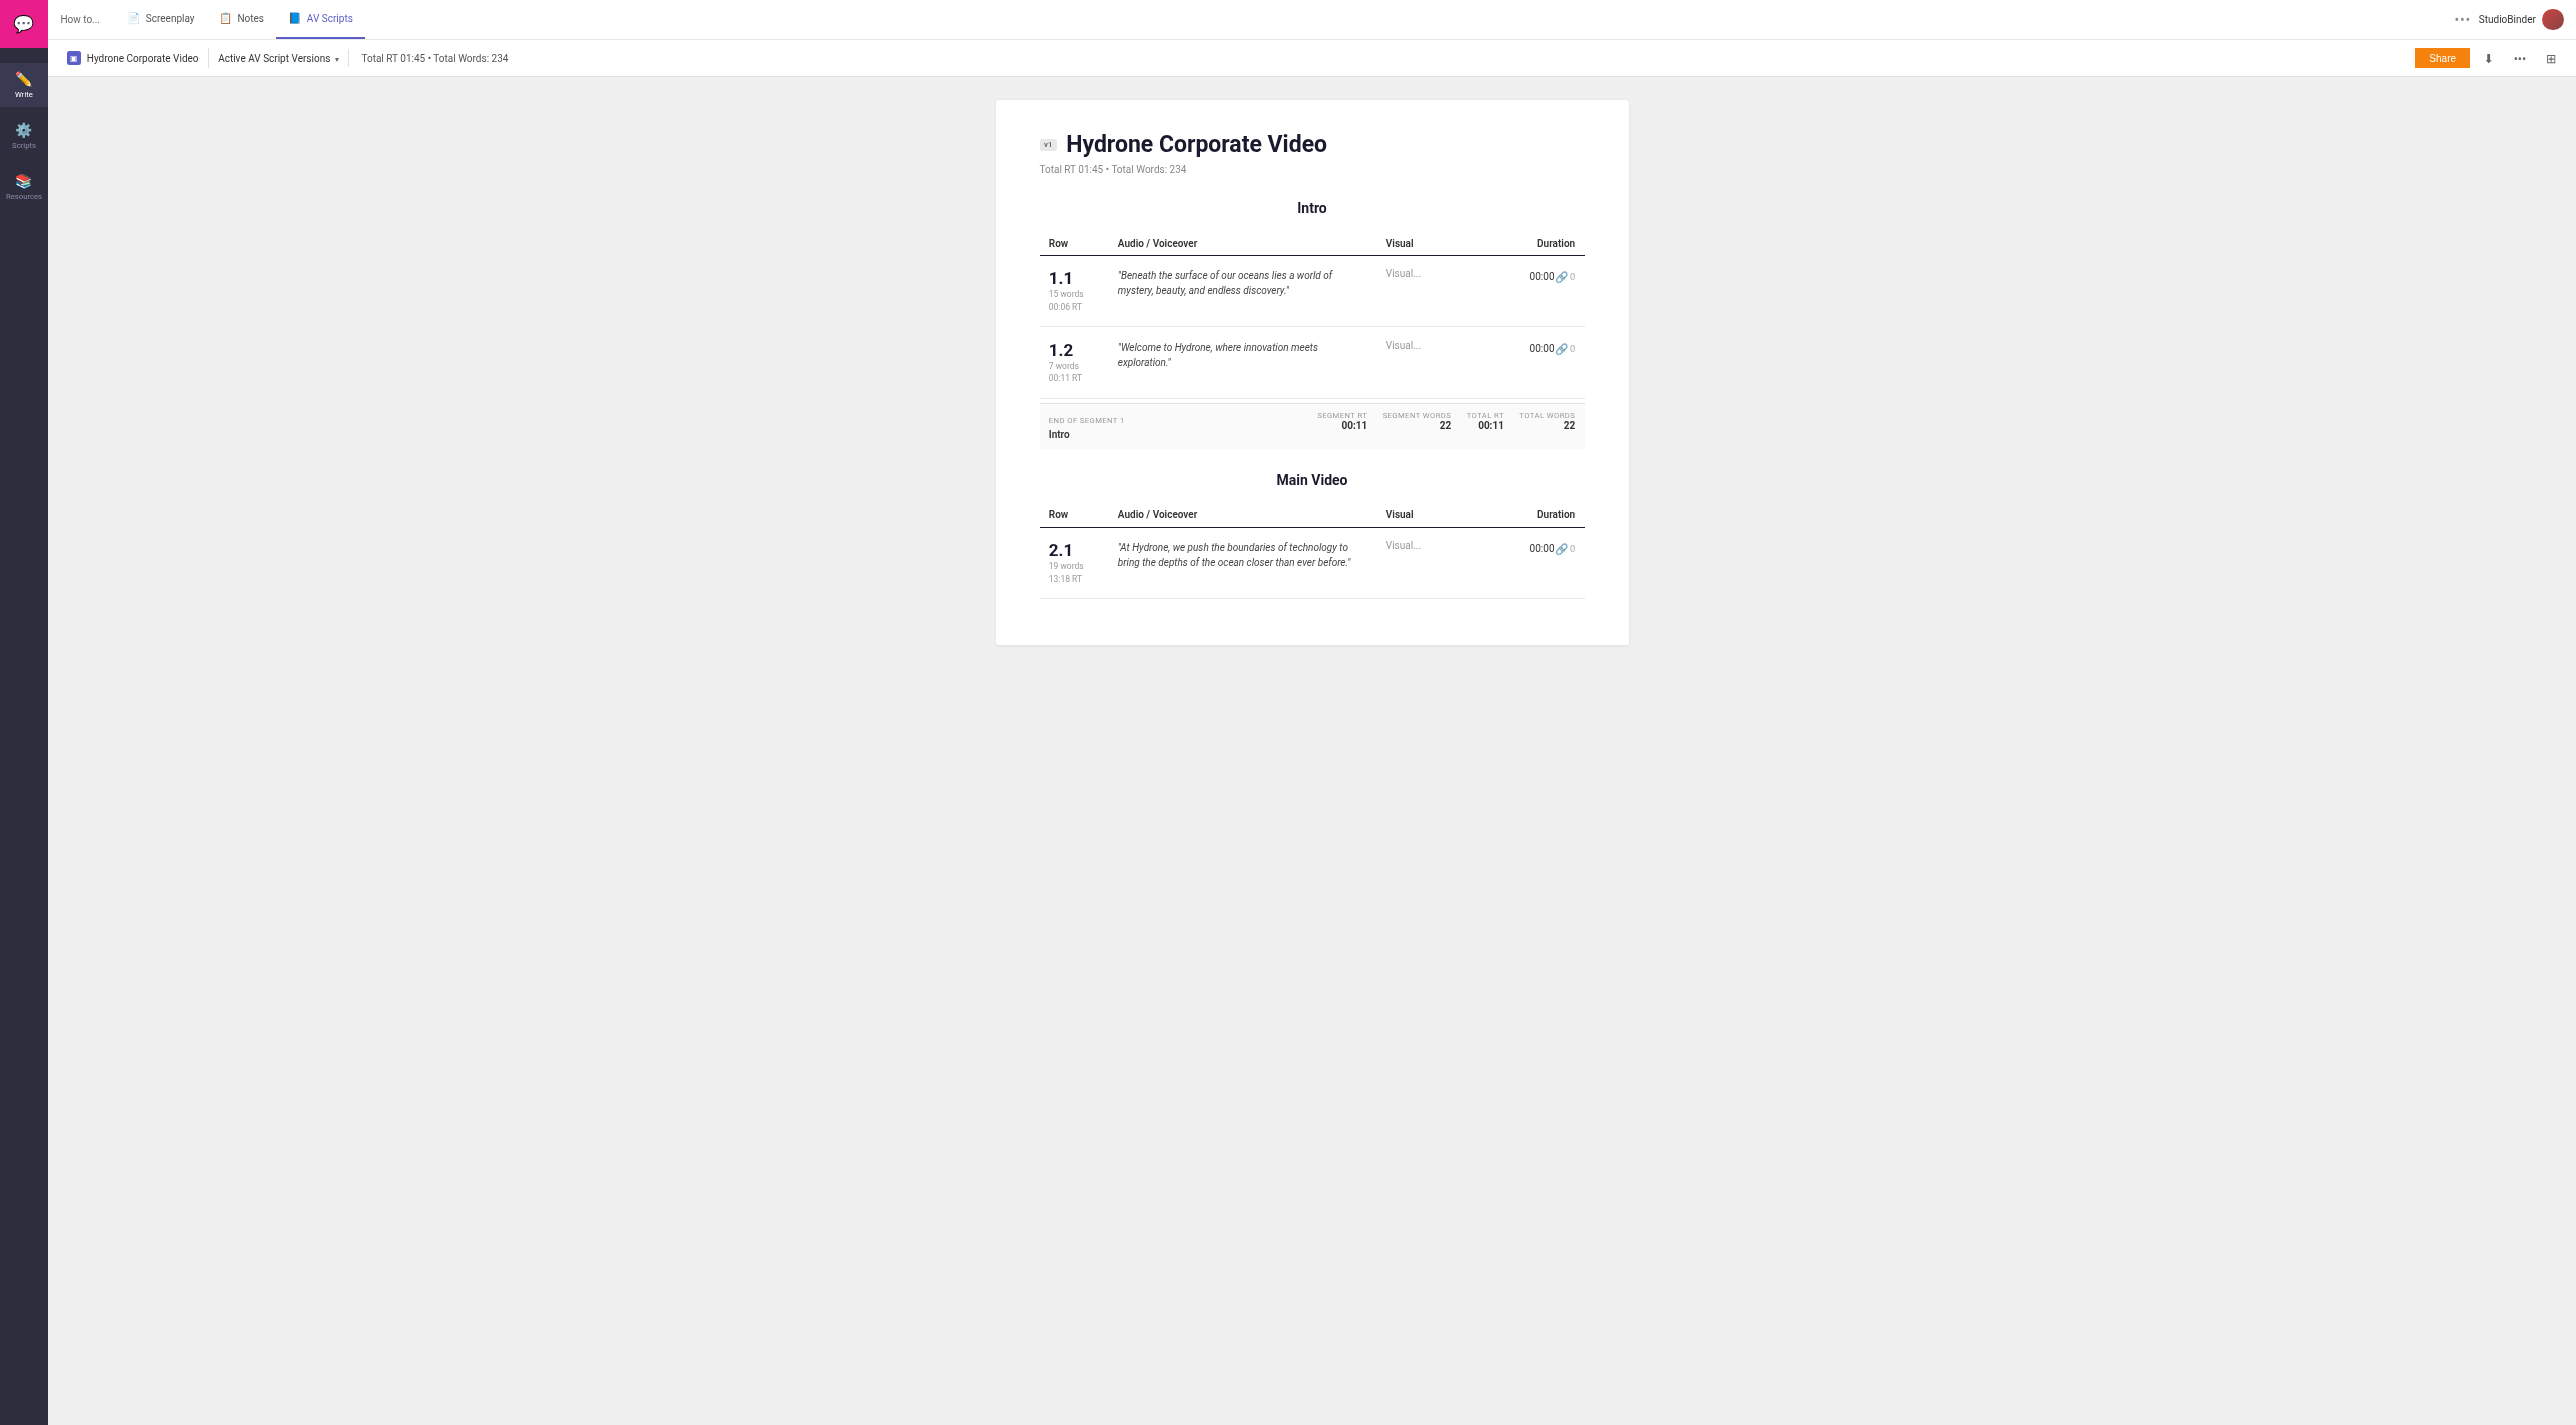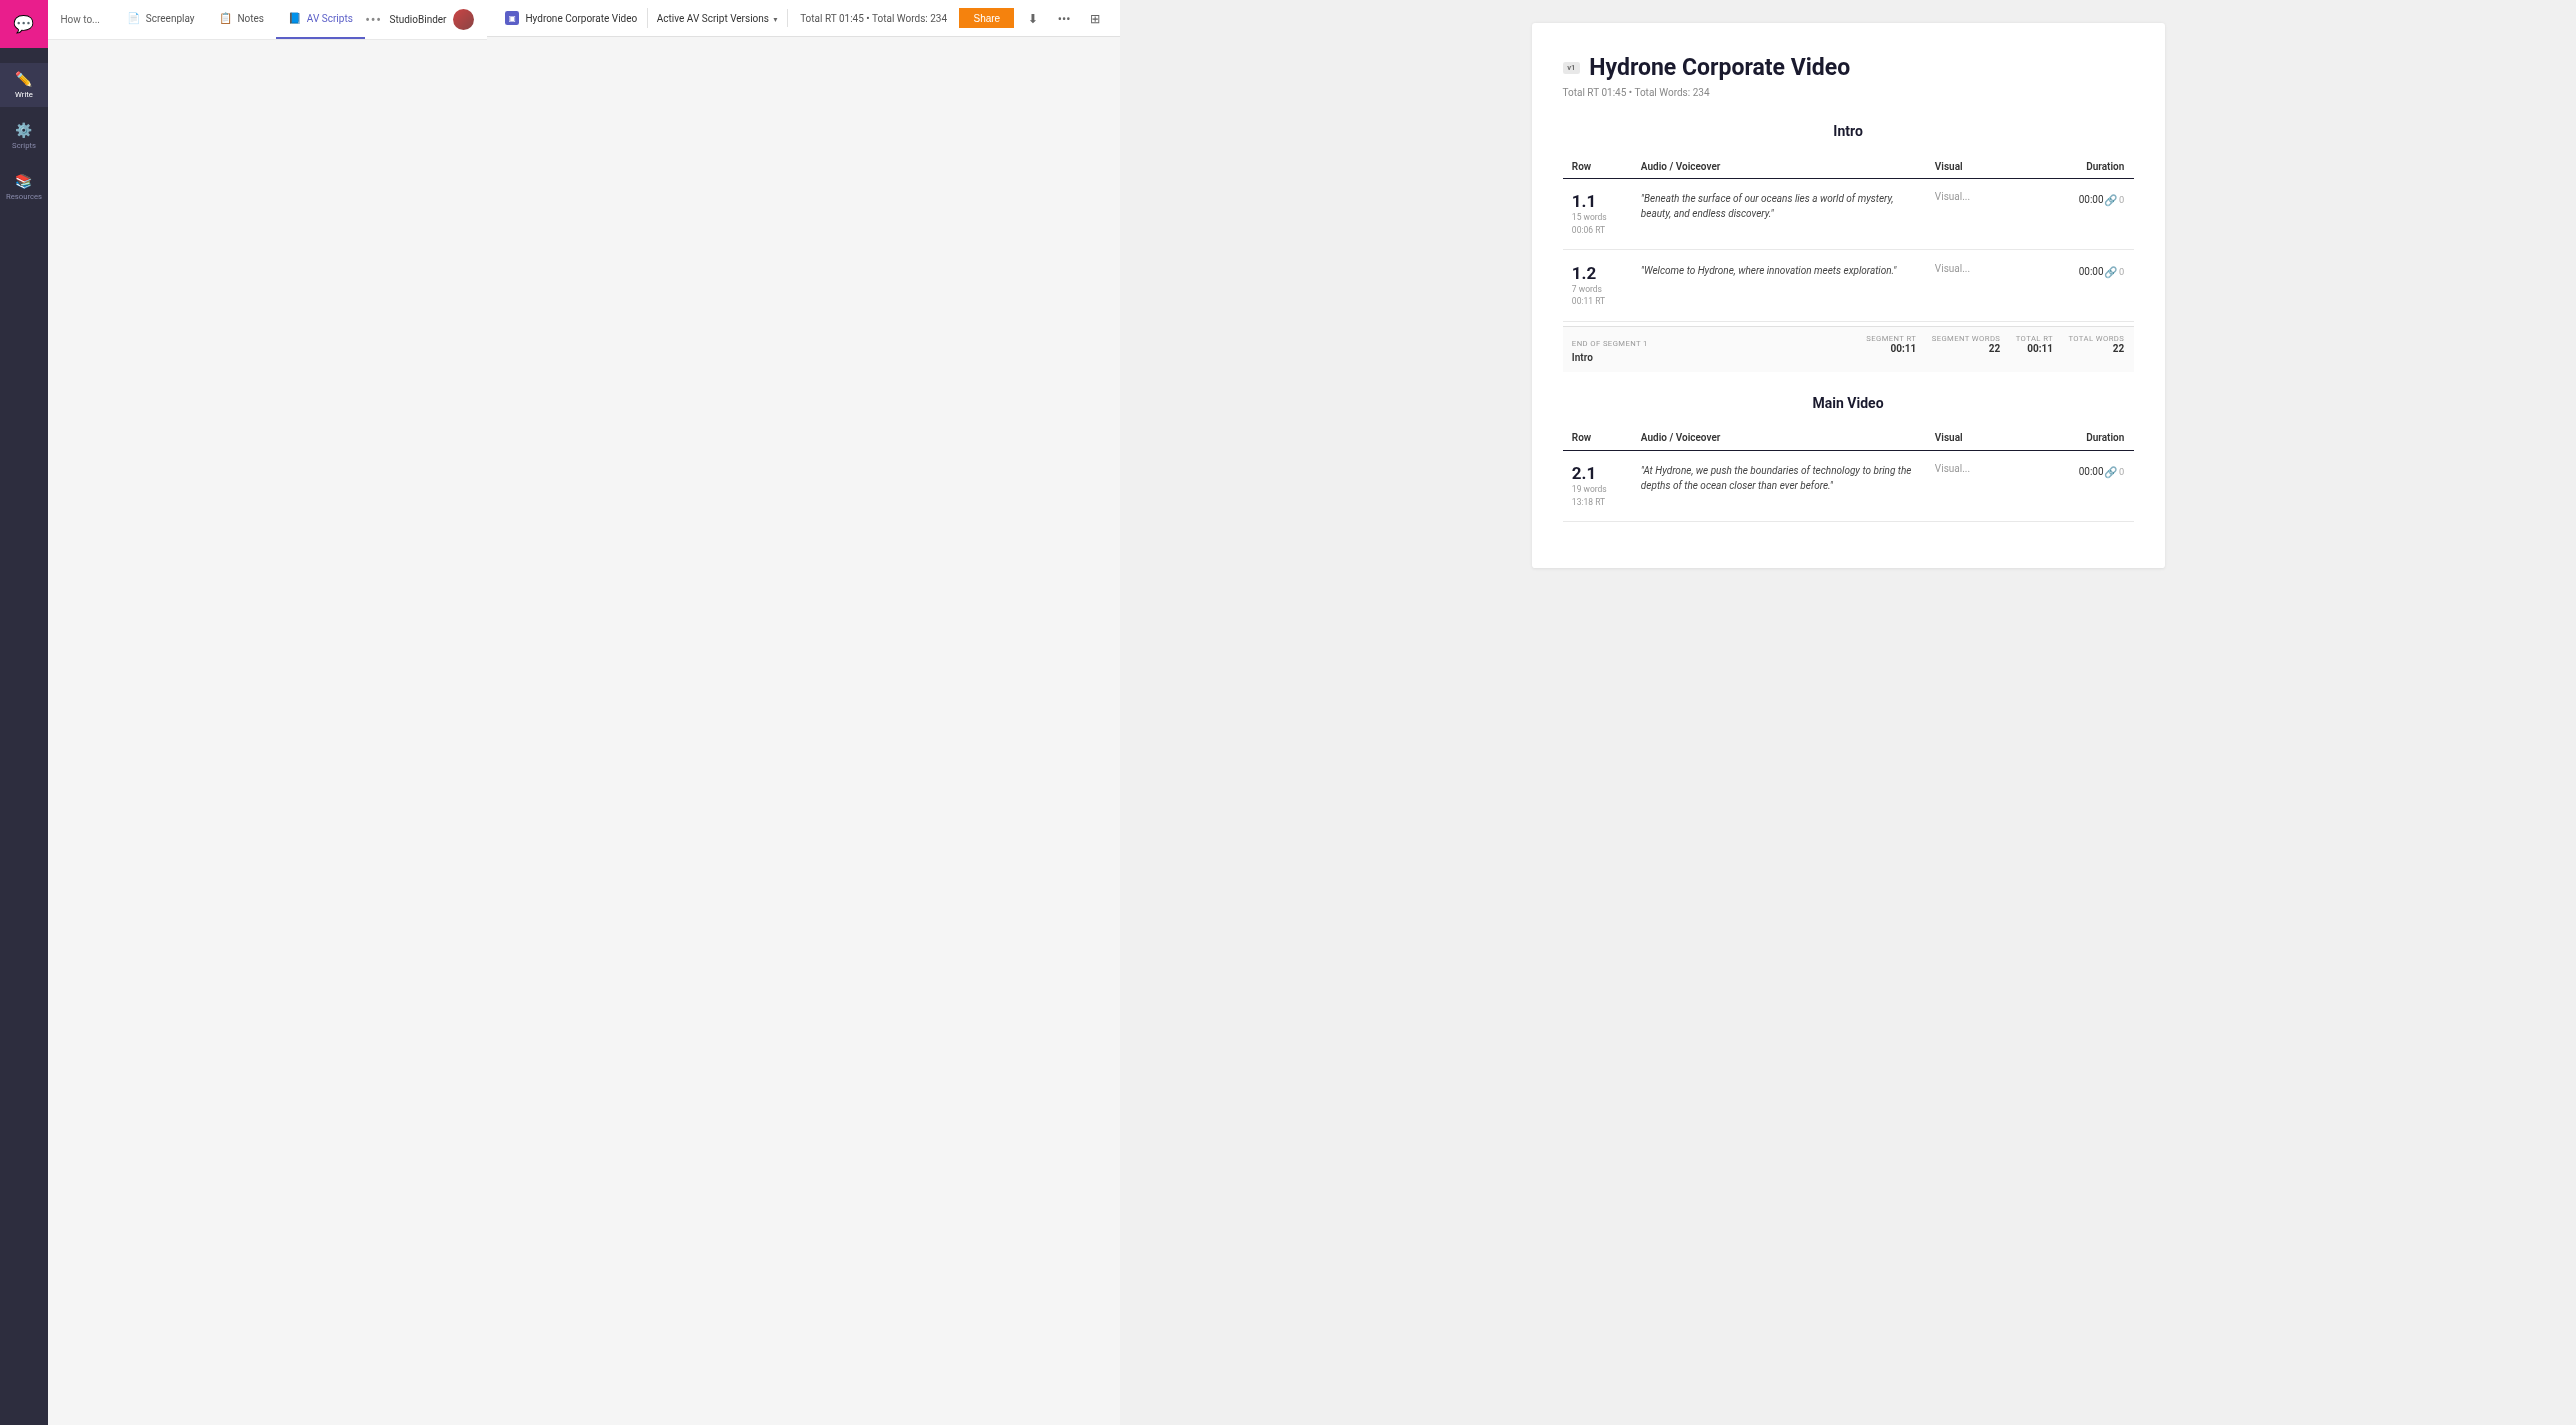--- a/index.html
+++ b/index.html
@@ -45,21 +45,21 @@
       gap: 3.1px;
       width: 100%;
     }
     .sidebar-item .icon { font-size: 14px; }
     .sidebar-item.active { color: white; background: #393952; }
 
     
     .main {
       flex: 1;
       display: flex;
-      flex-direction: row;
+      flex-direction: column;
       overflow: hidden;
     }
 
     
     .topbar {
       background: #fff;
       border-bottom: 0.8px solid #e8e8e8;
       display: flex;
       align-items: center;
       padding: 0 12.4px;
@@ -177,21 +177,21 @@
       overflow-y: auto;
       background: #f0f0f0;
       padding: 23px 0;
     }
     .script-container {
       max-width: 633px;
       margin: 0 auto;
       background: #fff;
       border-radius: 3.1px;
       box-shadow: 0 0.8px 3.1px rgba(0,0,0,0.08);
-      padding: 31px 31px 46px;
+      padding: 31px 44px 46px;
     }
 
     
     .script-header {
       display: flex;
       align-items: center;
       gap: 9.3px;
       margin-bottom: 6.2px;
     }
     .version-badge {

